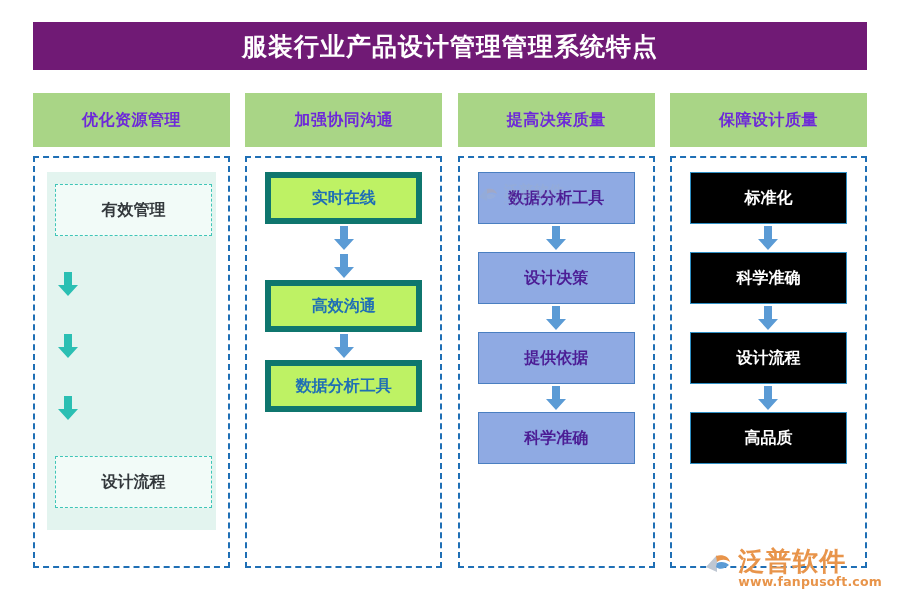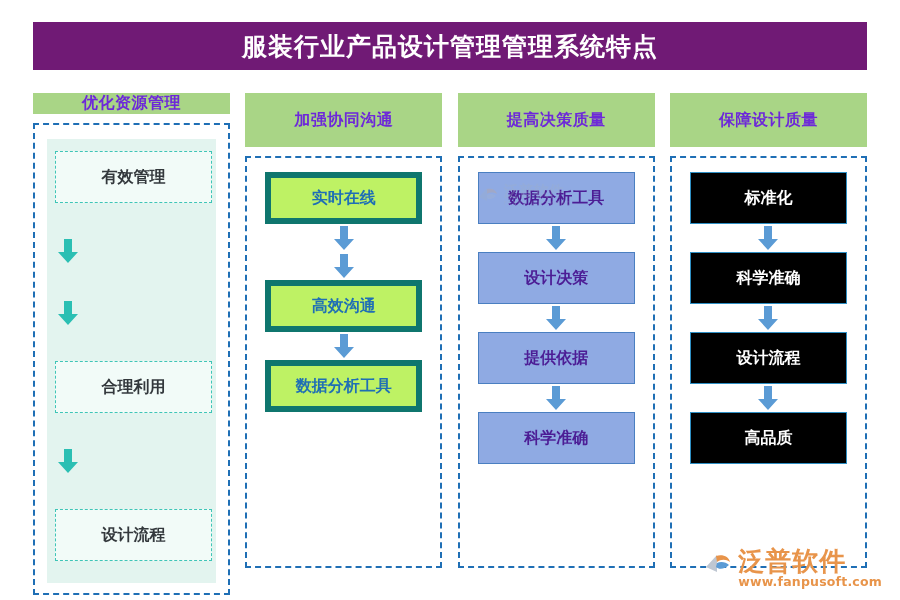--- a/index.html
+++ b/index.html
@@ -216,21 +216,20 @@
             <span class="arrow">
               <svg viewBox="0 0 26 28" width="26" height="28" xmlns="http://www.w3.org/2000/svg">
                 <path d="M9 2 L17 2 L17 15 L23 15 L13 26 L3 15 L9 15 Z" fill="#2BBFB3"></path>
               </svg>
             </span>
             <span class="arrow">
               <svg viewBox="0 0 26 28" width="26" height="28" xmlns="http://www.w3.org/2000/svg">
                 <path d="M9 2 L17 2 L17 15 L23 15 L13 26 L3 15 L9 15 Z" fill="#2BBFB3"></path>
               </svg>
             </span>
-            <div class="node style-dashed-teal">合理利用</div>
             <span class="arrow">
               <svg viewBox="0 0 26 28" width="26" height="28" xmlns="http://www.w3.org/2000/svg">
                 <path d="M9 2 L17 2 L17 15 L23 15 L13 26 L3 15 L9 15 Z" fill="#2BBFB3"></path>
               </svg>
             </span>
             <div class="node style-dashed-teal">设计流程</div>
           </div>
         </div>
       </div>
       <div class="column">

